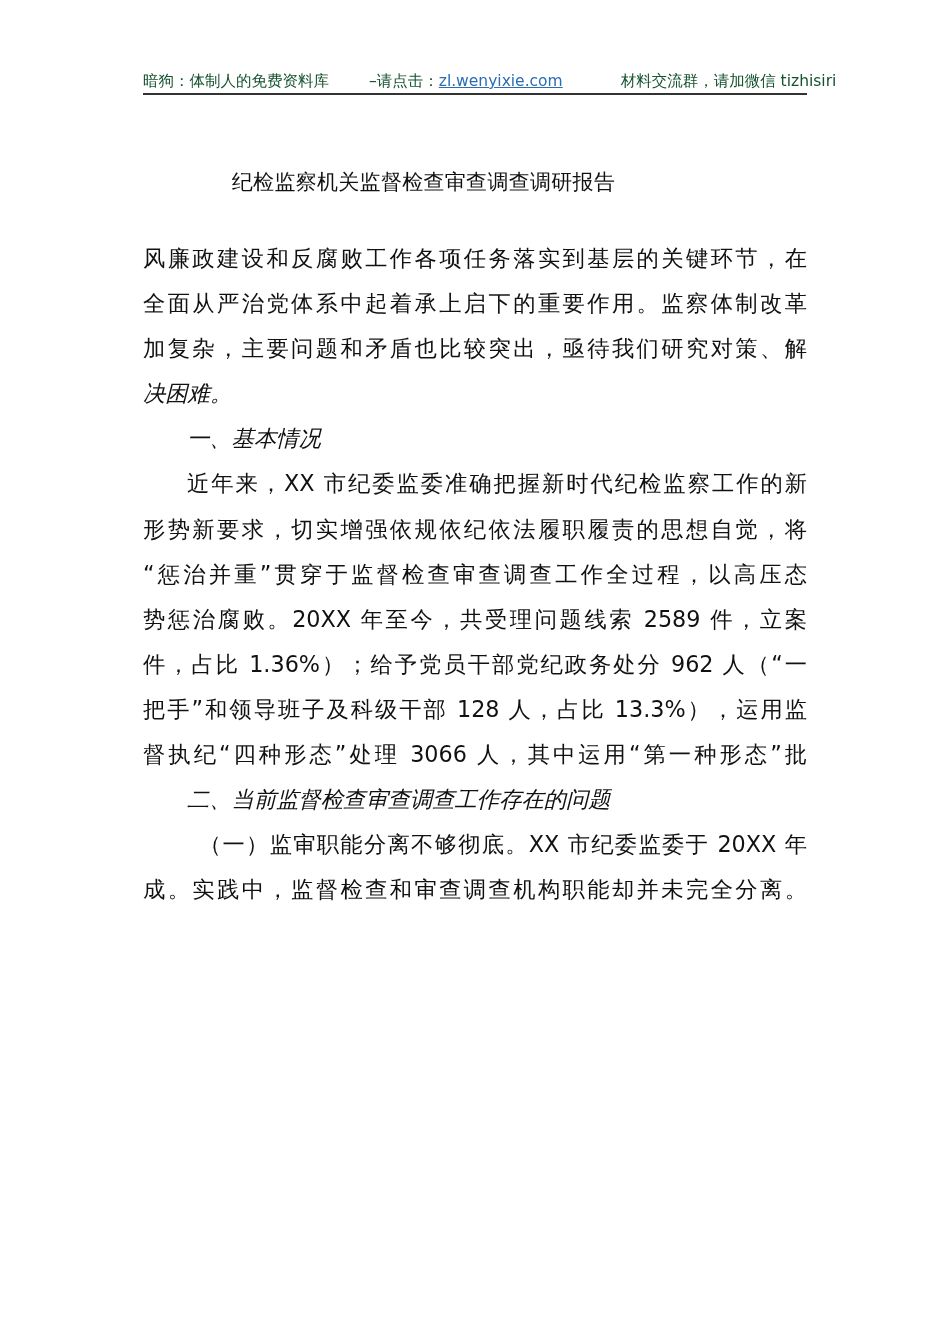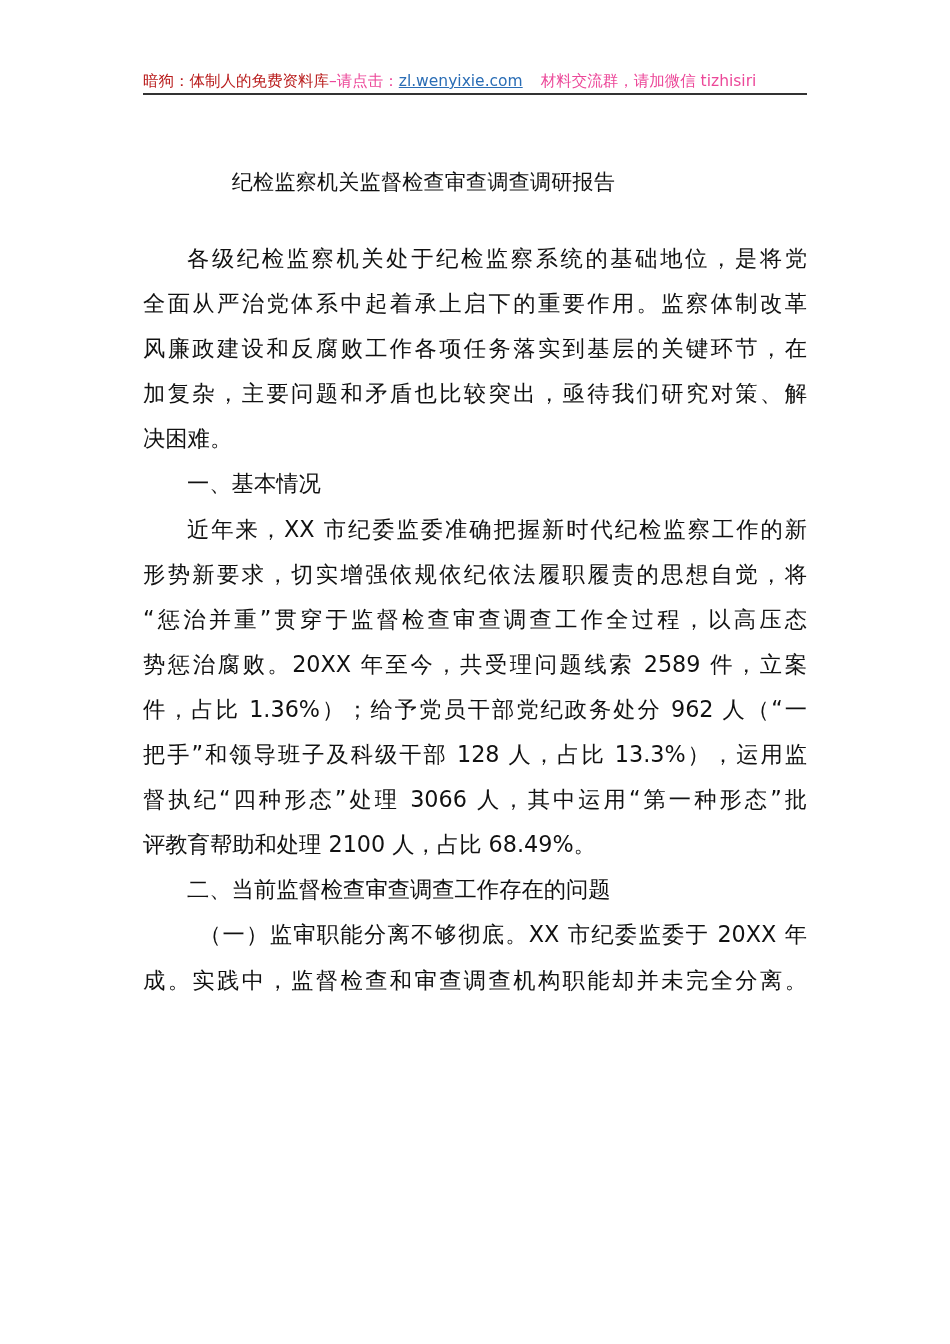--- a/index.html
+++ b/index.html
@@ -1,54 +1,52 @@
 <!DOCTYPE html>
 <html><head>
 <meta charset="utf-8">
 <style>
   html, body { margin: 0; padding: 0; background: #ffffff; }
   body { width: 950px; height: 1344px; position: relative; overflow: hidden;
          font-family: "DejaVu Sans", "Liberation Sans", sans-serif; color: #111111; }
   .header { position: absolute; left: 143px; top: 70px; width: 664px; height: 22px;
             font-size: 15.5px; line-height: 22px; white-space: nowrap; }
-  .header .red { color: #b91c1c; }
-  .header .dark { color: #ec4899; }
+  .header .red { color: #14532d; }
+  .header .dark { color: #14532d; margin-left: 40px; }
   .header .blue { color: #2a6db5; text-decoration: underline; }
   .header .gap { display: inline-block; width: 18px; }
   .header-rule { position: absolute; left: 143px; top: 93px; width: 664px; height: 2px; background: #333333; }
   .title { position: absolute; left: 0; width: 847px; top: 167px; text-align: center;
            font-size: 21px; line-height: 30px; color: #111; letter-spacing: 0.3px; }
   .body { position: absolute; left: 143px; top: 236px; width: 664px; }
   .line { height: 45.1px; font-size: 22.3px; line-height: 45.1px; white-space: nowrap;
           text-align: justify; text-align-last: justify; }
-  .line.last { text-align-last: left; }
+  .line.last { text-align-last: left; font-style: italic; }
   .line.indent { padding-left: 44px; }
   .line.indent2 { padding-left: 56px; }
 </style>
 </head>
 <body>
 
 <div class="header">
   <span class="red">暗狗：体制人的免费资料库</span><span class="dark">–请点击：</span><span class="blue">zl.wenyixie.com</span><span class="gap"></span><span class="dark">材料交流群，请加微信 tizhisiri</span>
 </div>
 <div class="header-rule"></div>
 
 <div class="title">纪检监察机关监督检查审查调查调研报告</div>
 
 <div class="body">
-  <div class="line indent">各级纪检监察机关处于纪检监察系统的基础地位，是将党</div>
+  <div class="line">风廉政建设和反腐败工作各项任务落实到基层的关键环节，在</div>
   <div class="line">全面从严治党体系中起着承上启下的重要作用。监察体制改革</div>
-  <div class="line">风廉政建设和反腐败工作各项任务落实到基层的关键环节，在</div>
   <div class="line">加复杂，主要问题和矛盾也比较突出，亟待我们研究对策、解</div>
   <div class="line last">决困难。</div>
   <div class="line indent last">一、基本情况</div>
   <div class="line indent">近年来，XX 市纪委监委准确把握新时代纪检监察工作的新</div>
   <div class="line">形势新要求，切实增强依规依纪依法履职履责的思想自觉，将</div>
   <div class="line">“惩治并重”贯穿于监督检查审查调查工作全过程，以高压态</div>
   <div class="line">势惩治腐败。20XX 年至今，共受理问题线索 2589 件，立案</div>
   <div class="line">件，占比 1.36%）；给予党员干部党纪政务处分 962 人（“一</div>
   <div class="line">把手”和领导班子及科级干部 128 人，占比 13.3%），运用监</div>
   <div class="line">督执纪“四种形态”处理 3066 人，其中运用“第一种形态”批</div>
-  <div class="line last">评教育帮助和处理 2100 人，占比 68.49%。</div>
   <div class="line indent last">二、当前监督检查审查调查工作存在的问题</div>
   <div class="line indent2">（一）监审职能分离不够彻底。XX 市纪委监委于 20XX 年</div>
   <div class="line">成。实践中，监督检查和审查调查机构职能却并未完全分离。</div>
 </div>
 
 </body></html>

